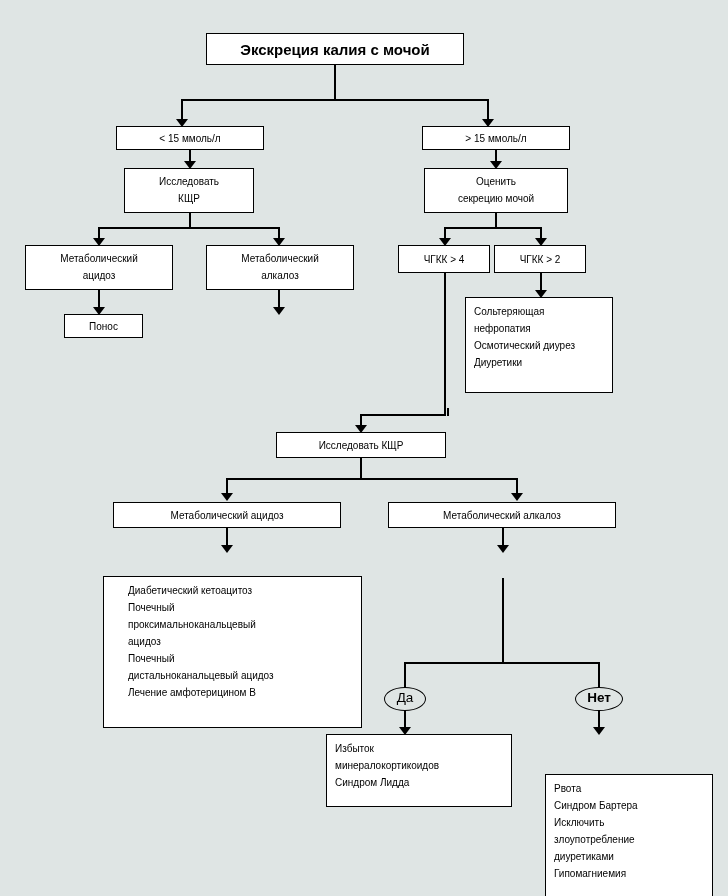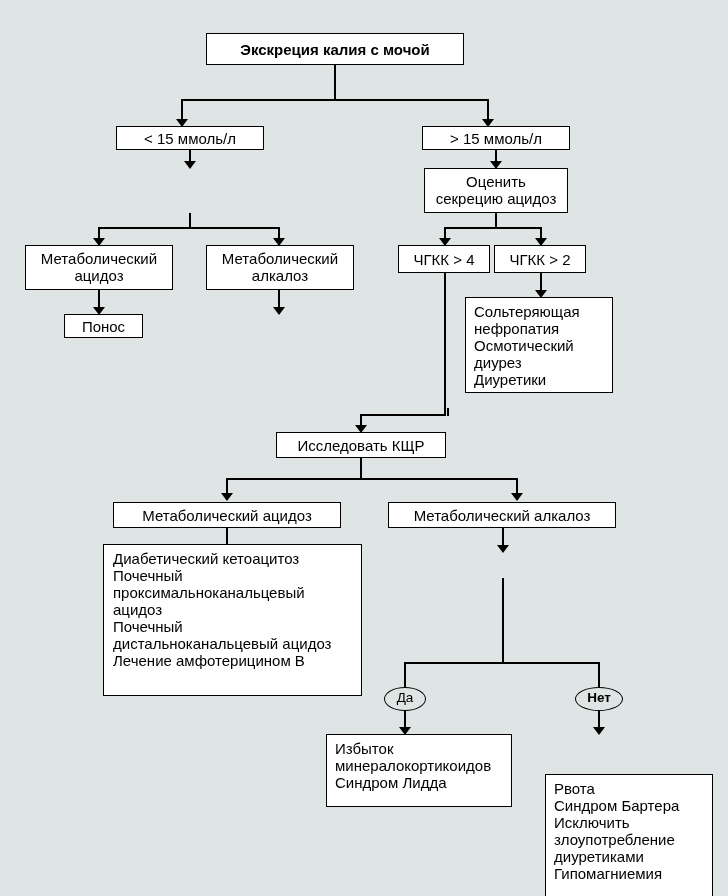--- a/index.html
+++ b/index.html
@@ -9,21 +9,21 @@
     font-family:"Liberation Sans", sans-serif;
     color:#000;
     overflow:hidden;
   }
   #root{position:relative;width:728px;height:644px;}
   .box{
     position:absolute;
     background:#ffffff;
     border:1px solid #000;
     box-sizing:border-box;
-    font-size:15px;
+    font-size:10px;
     line-height:17px;
     padding:3px 6px;
   }
   .box.center{text-align:center;}
   .box.title{font-weight:bold;font-size:15px;}
   .ln{position:absolute;background:#000;}
   .hline{height:2px;}
   .vline{width:2px;}
   .arrow{
     position:absolute;
@@ -57,20 +57,22 @@
   <div class="ln vline" style="left:181px;top:99px;height:22px;"></div>
   <div class="ln vline" style="left:487px;top:99px;height:22px;"></div>
   <div class="arrow" style="left:176px;top:119px;"></div>
   <div class="arrow" style="left:482px;top:119px;"></div>
 
   <div class="box center" style="left:116px;top:126px;width:148px;height:24px;line-height:18px;">&lt; 15 ммоль/л</div>
 
   <div class="ln vline" style="left:189px;top:150px;height:13px;"></div>
   <div class="arrow" style="left:184px;top:161px;"></div>
 
+  <div class="box center multi" style="left:124px;top:168px;width:130px;height:45px;padding-top:4px;">Исследовать
+КЩР</div>
 
   <div class="ln vline" style="left:189px;top:213px;height:14px;"></div>
   <div class="ln hline" style="left:98px;top:227px;width:182px;"></div>
   <div class="ln vline" style="left:98px;top:227px;height:13px;"></div>
   <div class="ln vline" style="left:278px;top:227px;height:13px;"></div>
   <div class="arrow" style="left:93px;top:238px;"></div>
   <div class="arrow" style="left:273px;top:238px;"></div>
 
   <div class="box center multi" style="left:25px;top:245px;width:148px;height:45px;padding-top:4px;">Метаболический
 ацидоз</div>
@@ -85,21 +87,21 @@
   <div class="ln vline" style="left:278px;top:290px;height:19px;"></div>
   <div class="arrow" style="left:273px;top:307px;"></div>
 
 
   <div class="box center" style="left:422px;top:126px;width:148px;height:24px;line-height:18px;">&gt; 15 ммоль/л</div>
 
   <div class="ln vline" style="left:495px;top:150px;height:13px;"></div>
   <div class="arrow" style="left:490px;top:161px;"></div>
 
   <div class="box center multi" style="left:424px;top:168px;width:144px;height:45px;padding-top:4px;">Оценить
-секрецию ацидоз</div>
+секрецию мочой</div>
 
   <div class="ln vline" style="left:495px;top:213px;height:14px;"></div>
   <div class="ln hline" style="left:444px;top:227px;width:98px;"></div>
   <div class="ln vline" style="left:444px;top:227px;height:13px;"></div>
   <div class="ln vline" style="left:540px;top:227px;height:13px;"></div>
   <div class="arrow" style="left:439px;top:238px;"></div>
   <div class="arrow" style="left:535px;top:238px;"></div>
 
   <div class="box center" style="left:398px;top:245px;width:92px;height:28px;line-height:22px;">ЧГКК &gt; 4</div>
 
@@ -128,21 +130,21 @@
   <div class="arrow" style="left:221px;top:493px;"></div>
   <div class="arrow" style="left:511px;top:493px;"></div>
 
   <div class="box center" style="left:113px;top:502px;width:228px;height:26px;line-height:20px;">Метаболический ацидоз</div>
 
   <div class="box center" style="left:388px;top:502px;width:228px;height:26px;line-height:20px;">Метаболический алкалоз</div>
 
   <div class="ln vline" style="left:226px;top:528px;height:19px;"></div>
   <div class="arrow" style="left:221px;top:545px;"></div>
 
-  <div class="box multi" style="left:103px;top:544px;width:259px;height:152px;padding:5px 9px;">Диабетический кетоацитоз
+  <div class="box multi" style="left:103px;top:576px;width:259px;height:152px;padding:5px 24px;">Диабетический кетоацитоз
 Почечный
 проксимальноканальцевый
 ацидоз
 Почечный
 дистальноканальцевый ацидоз
 Лечение амфотерицином В</div>
 
   <div class="ln vline" style="left:502px;top:528px;height:19px;"></div>
   <div class="arrow" style="left:497px;top:545px;"></div>
 

